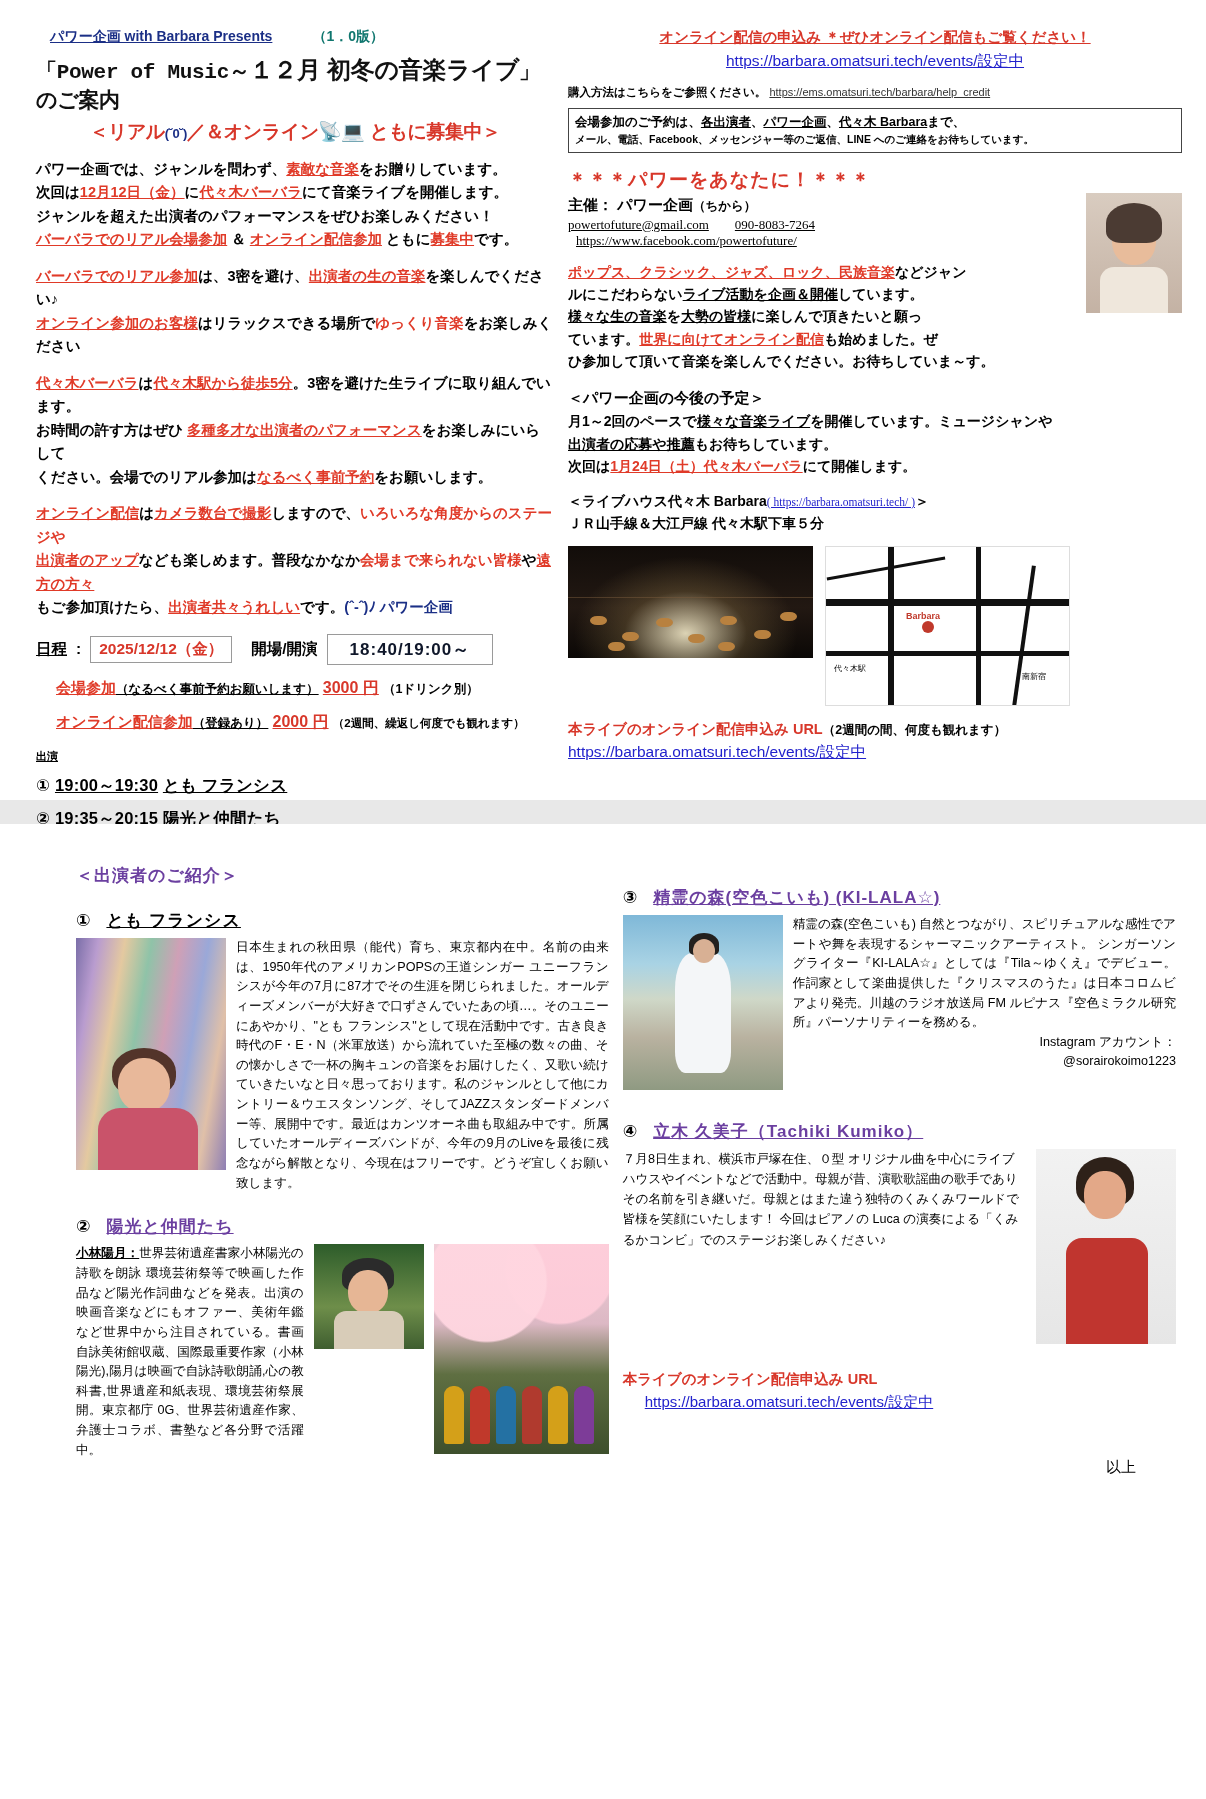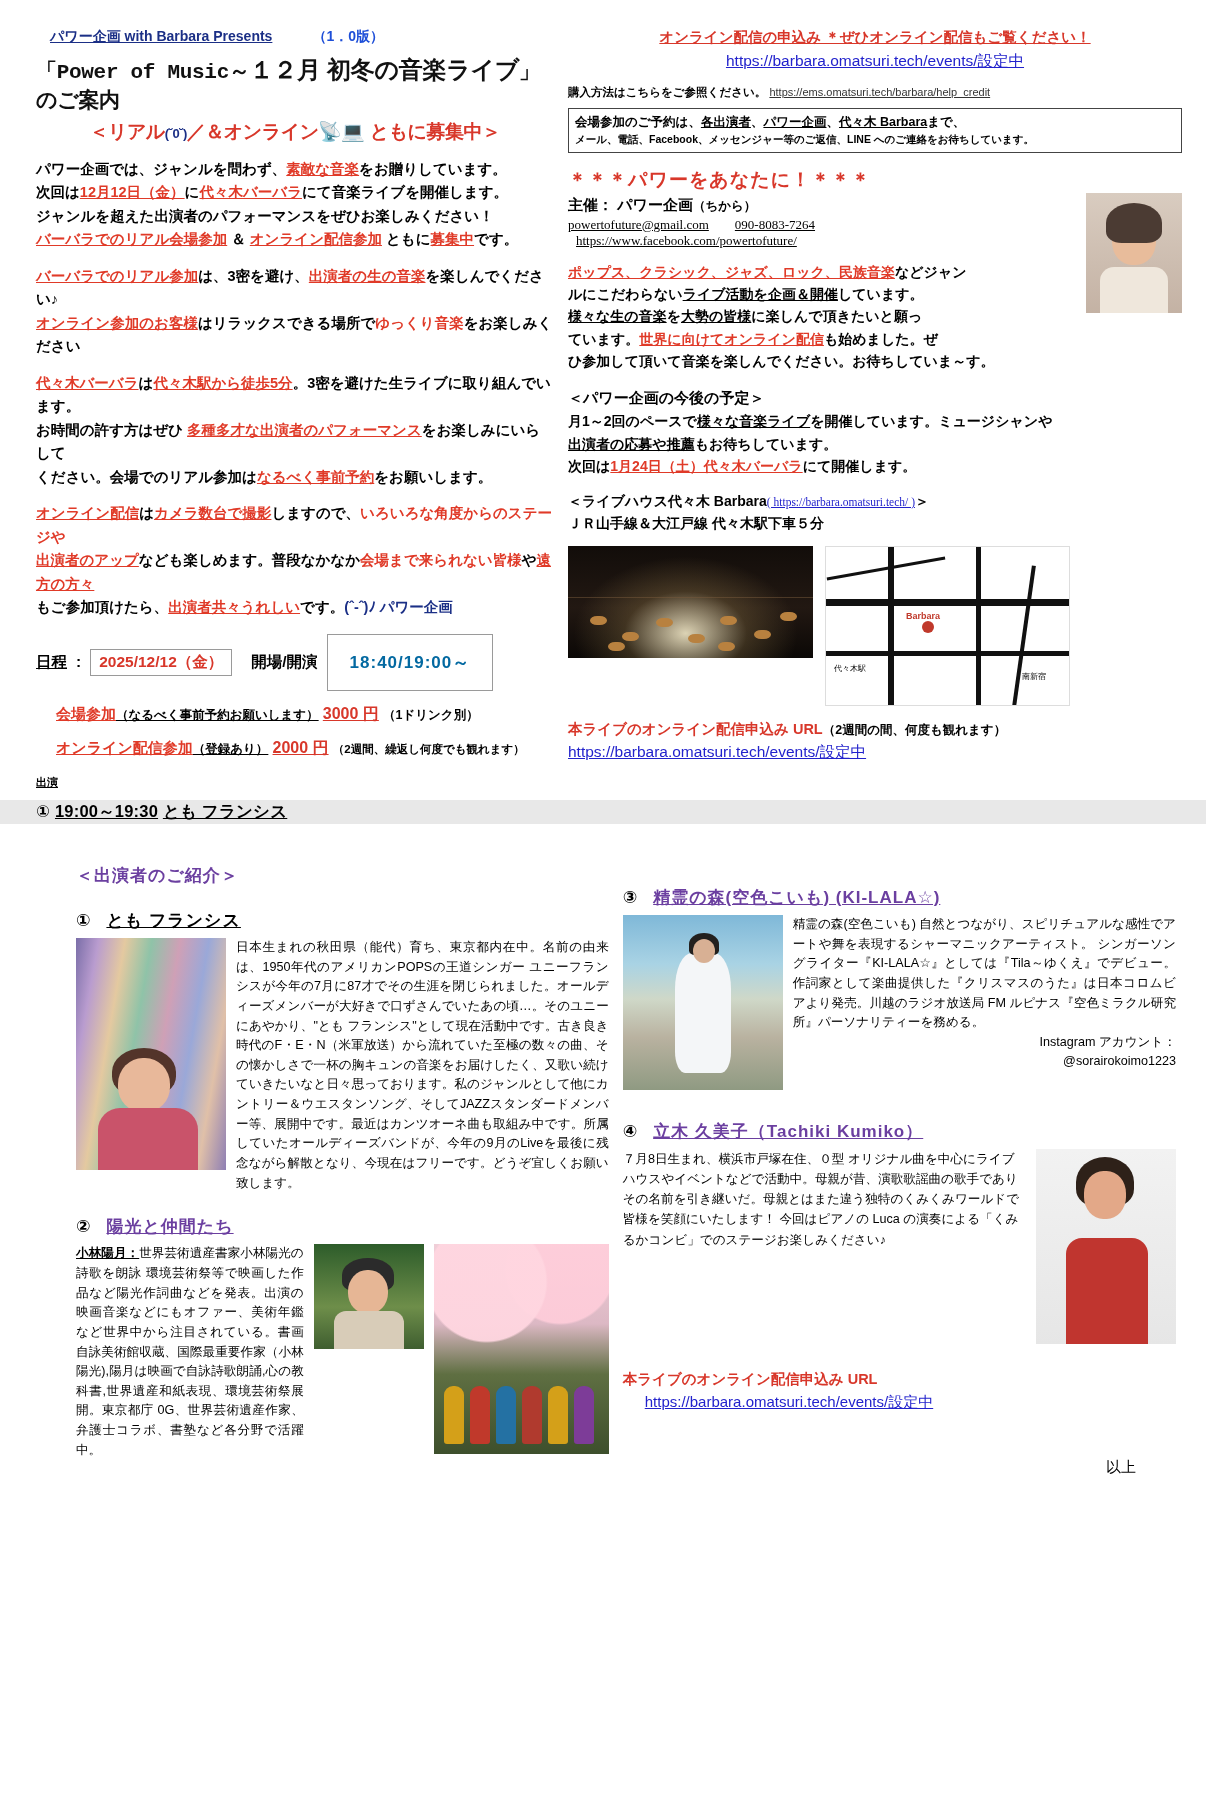--- a/index.html
+++ b/index.html
@@ -25,41 +25,41 @@
   .cols { display: flex; width: 100%; }
   .colL { width: 560px; padding: 28px 6px 0 36px; }
   .colR { width: 646px; padding: 28px 24px 0 8px; }
   .red { color: #e03a28; }
   .blue { color: #1b2f86; }
   .u { text-decoration: underline; }
   .b { font-weight: bold; }
 
   
   .hdr-line1 { font-size: 14px; font-weight: bold; color: #1b2f86; padding-left: 14px; }
-  .hdr-line1 .ver { color: #1d4ed8; margin-left: 40px; }
+  .hdr-line1 .ver { color: #0f766e; margin-left: 40px; }
   .hdr-title {
     font-size: 21px; font-weight: bold; color: #111;
     font-family: "Liberation Mono", "DejaVu Sans Mono", monospace;
     letter-spacing: -0.3px; margin-top: 8px;
   }
   .hdr-title .big { font-size: 24px; font-family: "Liberation Sans", sans-serif; }
   .hdr-sub {
     font-size: 19px; font-weight: bold; color: #d8372a;
     text-align: center; margin-top: 5px; letter-spacing: -0.5px;
   }
   .hdr-sub .nv { color: #1b2f86; font-size: 13px; }
   .hdr-sub .mon { color: #1b4f9c; }
 
   .para { margin-top: 13px; }
   .para div { font-size: 14.5px; line-height: 1.62; font-weight: bold; }
 
   
   .daterow { margin-top: 14px; display: flex; align-items: center; gap: 9px; font-size: 15.5px; font-weight: bold; }
   .boxed { border: 1px solid #9a9a9a; padding: 2px 8px; color: #d8372a; font-weight: bold; }
-  .boxed2 { border: 1px solid #9a9a9a; padding: 16px 22px; color: #0369a1; font-weight: bold; font-size: 17px; letter-spacing: 1px; }
+  .boxed2 { border: 1px solid #9a9a9a; padding: 3px 22px; color: #0f172a; font-weight: bold; font-size: 17px; letter-spacing: 1px; }
 
   .pricerow { margin-top: 13px; font-size: 15px; font-weight: bold; padding-left: 20px; }
   .pricerow .amt { color: #d8372a; font-size: 16px; text-decoration: underline; }
   .pricerow .sm { font-size: 12.5px; }
   .pricerow .xs { font-size: 11.5px; }
 
   .lineup-h { margin-top: 16px; font-size: 11px; font-weight: bold; text-decoration: underline; }
   .act { margin-top: 11px; font-size: 16.5px; font-weight: bold; letter-spacing: 0.2px; }
   .act .nm { text-decoration: underline; }
   .act .paren { font-size: 13.5px; }

